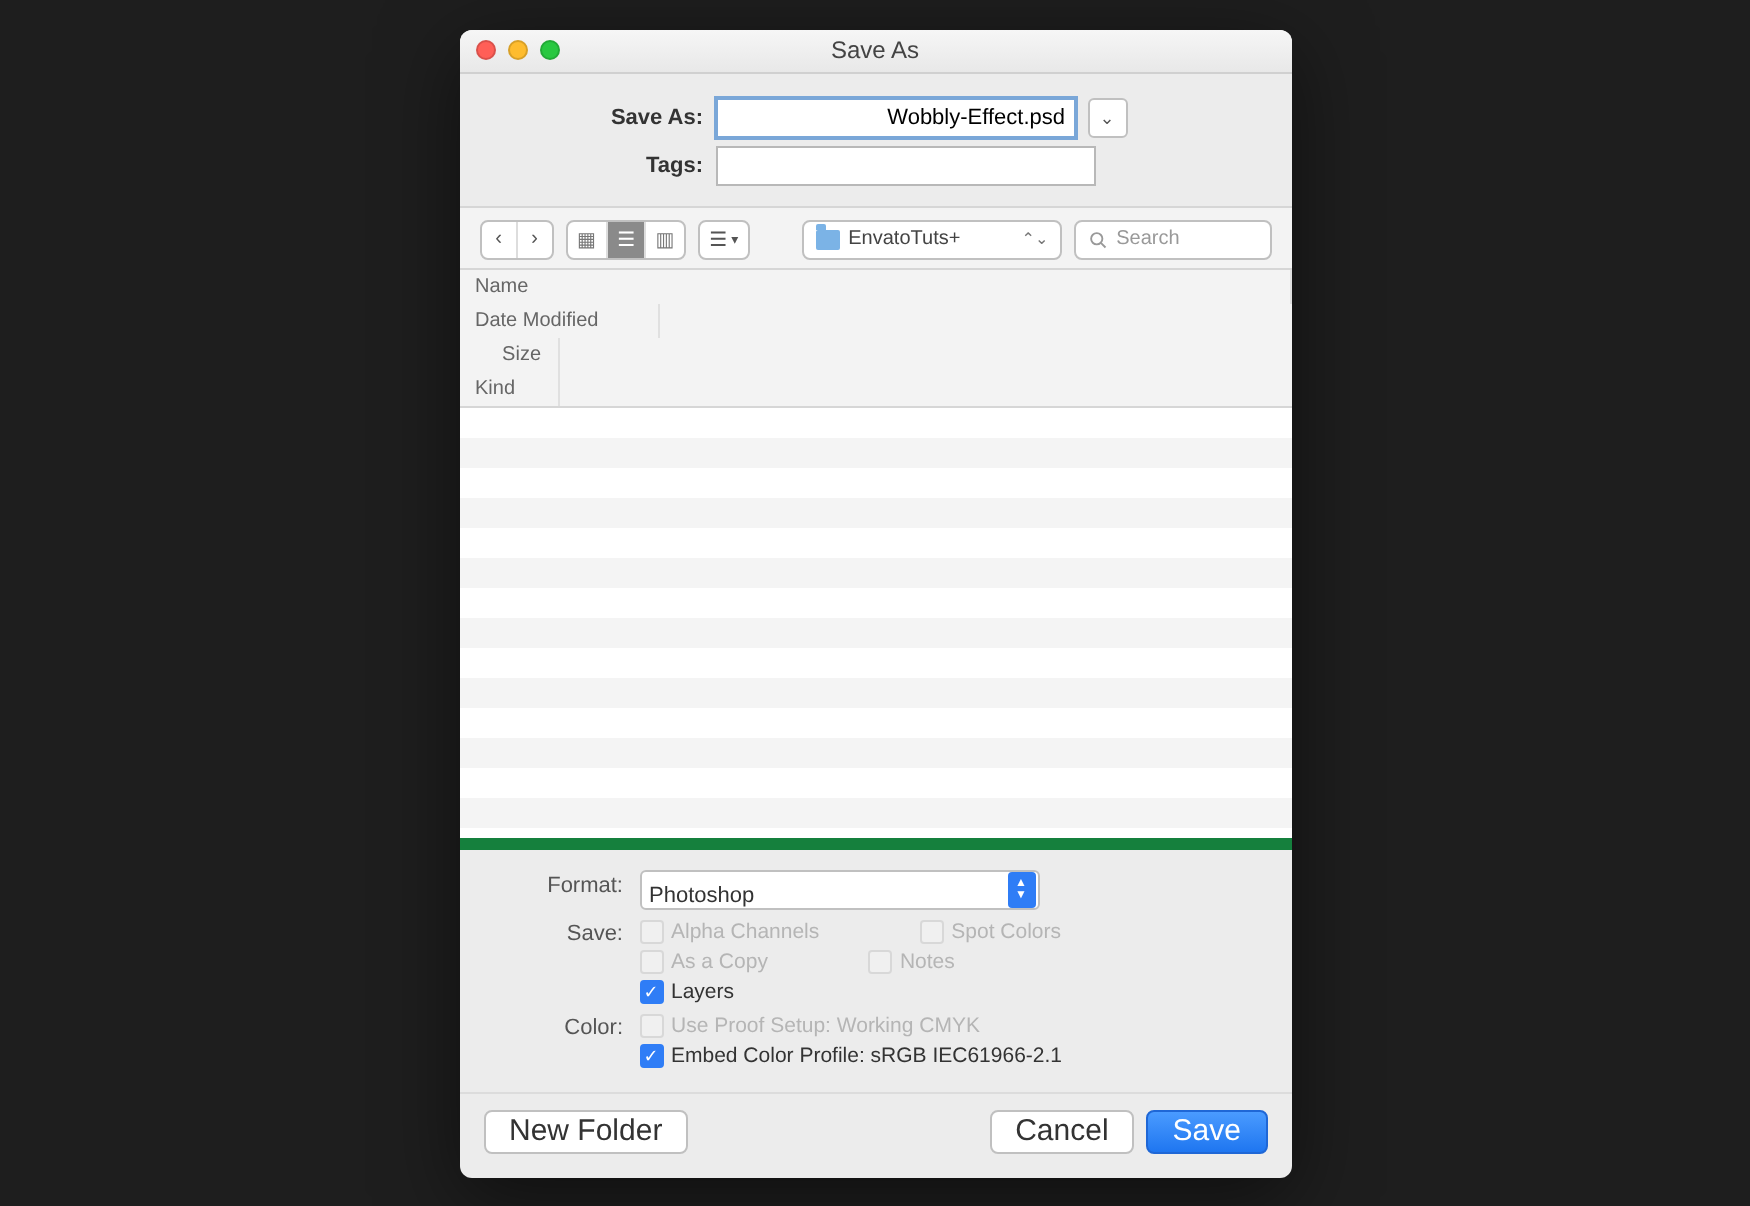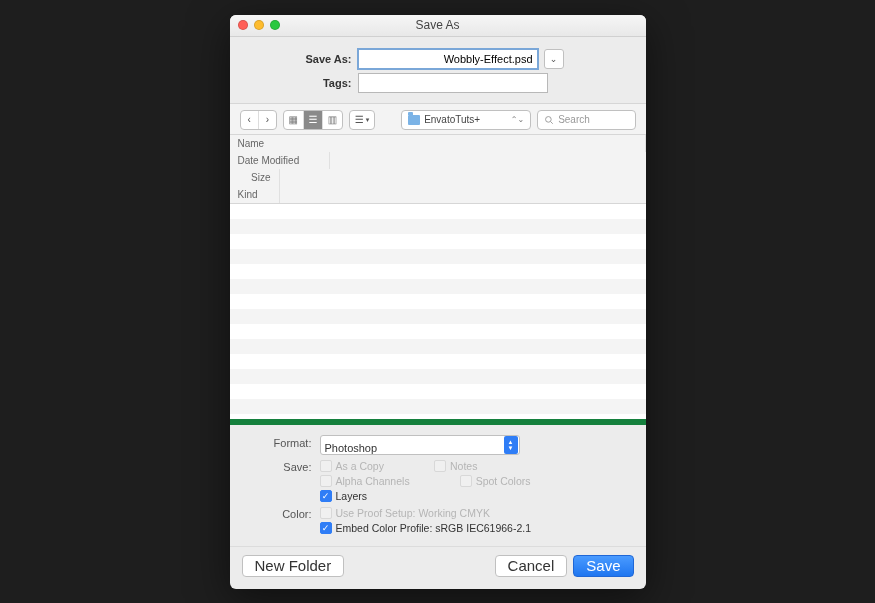--- a/index.html
+++ b/index.html
@@ -298,35 +298,35 @@
             <span>▼</span>
           </div>
       </div>
     </div>
     <div class="optrow">
       <div class="lbl">Save:</div>
       <div class="checks">
         <div class="checkline">
           <div class="cb disabled">
               <div class="box"></div>
+              <span>Alpha Channels</span>
+            </div>
+          <div class="cb disabled">
+              <div class="box"></div>
+              <span>Spot Colors</span>
+            </div>
+        </div>
+        <div class="checkline">
+          <div class="cb disabled">
+              <div class="box"></div>
               <span>As a Copy</span>
             </div>
           <div class="cb disabled">
               <div class="box"></div>
               <span>Notes</span>
-            </div>
-        </div>
-        <div class="checkline">
-          <div class="cb disabled">
-              <div class="box"></div>
-              <span>Alpha Channels</span>
-            </div>
-          <div class="cb disabled">
-              <div class="box"></div>
-              <span>Spot Colors</span>
             </div>
         </div>
         <div class="cb on">
             <div class="box">✓</div>
             <span>Layers</span>
           </div>
       </div>
     </div>
     <div class="optrow">
       <div class="lbl">Color:</div>

